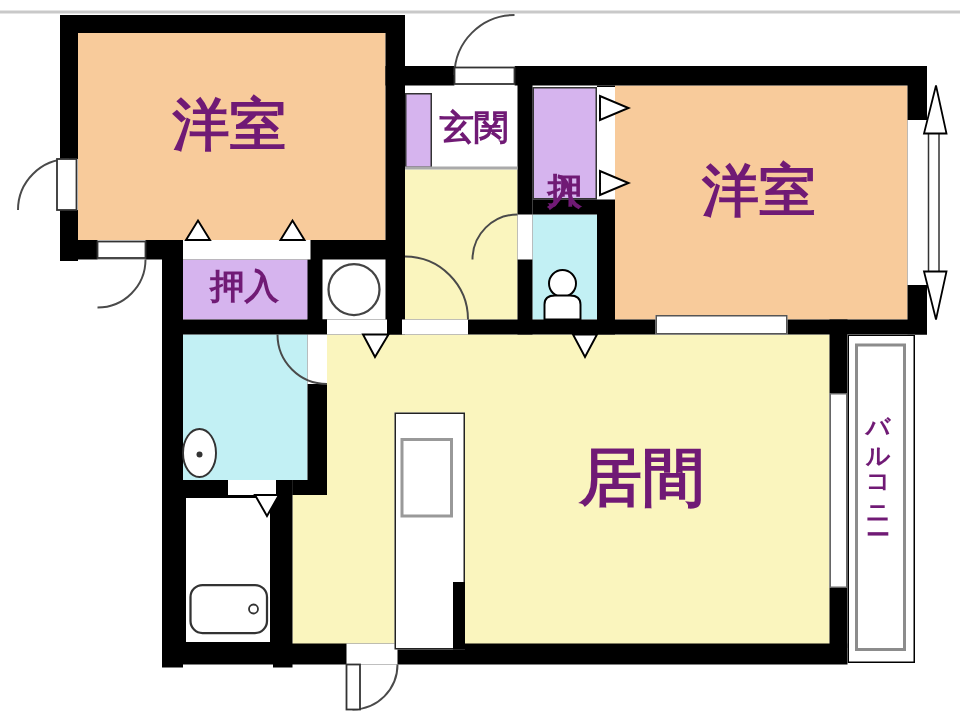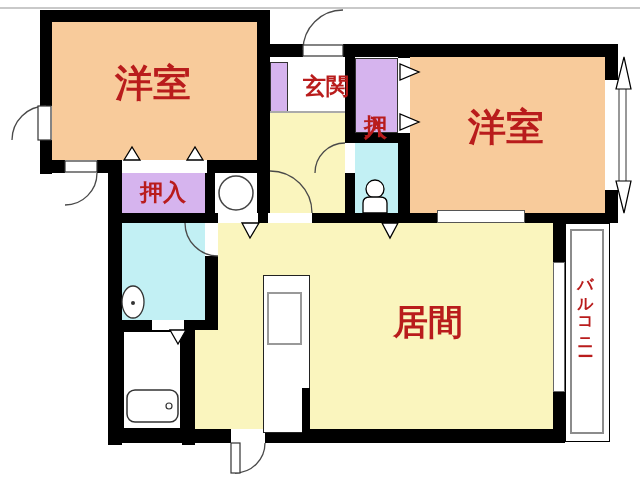--- a/index.html
+++ b/index.html
@@ -7,21 +7,21 @@
          font-family:"DejaVu Sans","Liberation Sans",sans-serif;}
   .abs{position:absolute;}
   .wall{position:absolute;background:var(--wall,#000);}
   .room{position:absolute;}
   .orange{background:var(--western-room,#F8CB9B);}
   .purple{background:var(--closet,#D6B4EE);}
   .cyan{background:var(--wet-area,#C2F0F4);}
   .yellow{background:var(--living-hall,#FAF5BE);}
   .white{background:var(--floor-white,#fff);}
   .gap{position:absolute;background:var(--floor-white,#fff);}
-  .label{position:absolute;transform:translate(-50%,-50%);color:#b91c1c;font-weight:bold;
+  .label{position:absolute;transform:translate(-50%,-50%);color:#701a75;font-weight:bold;
          white-space:nowrap;line-height:1.05;}
   .vtext{writing-mode:vertical-rl;text-orientation:upright;}
   svg.overlay{position:absolute;left:0;top:0;pointer-events:none;}
 </style>
 </head>
 <body>
 
 <div class="stage">
 
   <div class="abs" style="left:0;top:7;left:0px;top:7px;width:640px;height:2px;background:#C9C9C9;"></div>
@@ -116,19 +116,19 @@
     <ellipse cx="133" cy="302" rx="11" ry="16" fill="#fff" stroke="#333" stroke-width="1.3"></ellipse>
     <circle cx="133" cy="303" r="2" fill="#333"></circle>
     <circle cx="375" cy="189" r="9" fill="#fff" stroke="#000" stroke-width="1.3"></circle>
     <path d="M363,213 L363,203 Q363,197 370,197 L380,197 Q387,197 387,203 L387,213 Z" fill="#fff" stroke="#000" stroke-width="1.3"></path>
     <rect x="127" y="390" width="51" height="32" rx="8" fill="#fff" stroke="#333" stroke-width="1.5"></rect>
     <circle cx="169" cy="406" r="3" fill="#fff" stroke="#333" stroke-width="1.2"></circle>
   </svg>
 
   <div class="label" style="left:153px;top:84px;font-size:38px;">洋室</div>
   <div class="label" style="left:506px;top:128px;font-size:38px;">洋室</div>
-  <div class="label" style="left:428px;top:322px;font-size:35px;">居間</div>
+  <div class="label" style="left:428px;top:322px;font-size:42px;font-family:Liberation Mono, monospace;">居間</div>
   <div class="label" style="left:163px;top:192px;font-size:23px;">押入</div>
   <div class="label vtext" style="left:376px;top:97px;font-size:23px;">押入</div>
-  <div class="label" style="left:316px;top:86px;font-size:23px;margin-left:10px;">玄関</div>
+  <div class="label" style="left:316px;top:86px;font-size:23px;">玄関</div>
   <div class="label vtext" style="left:585px;top:308px;font-size:16px;letter-spacing:2px;">バルコニー</div>
 
 </div>
 
 </body></html>

